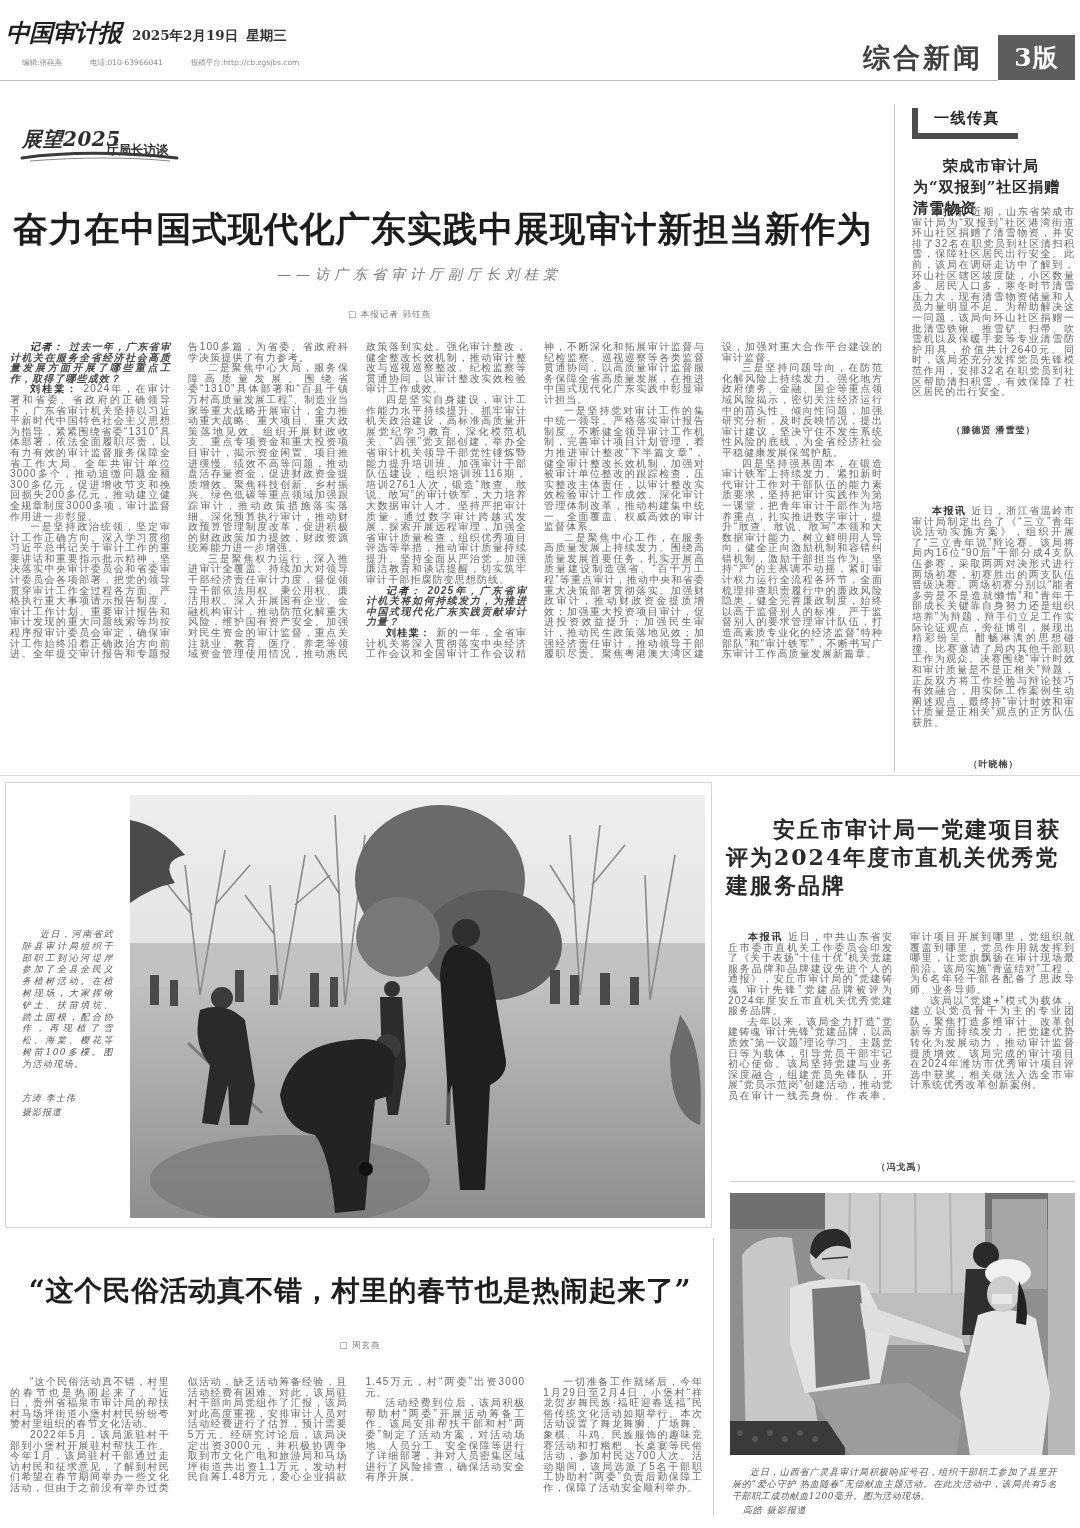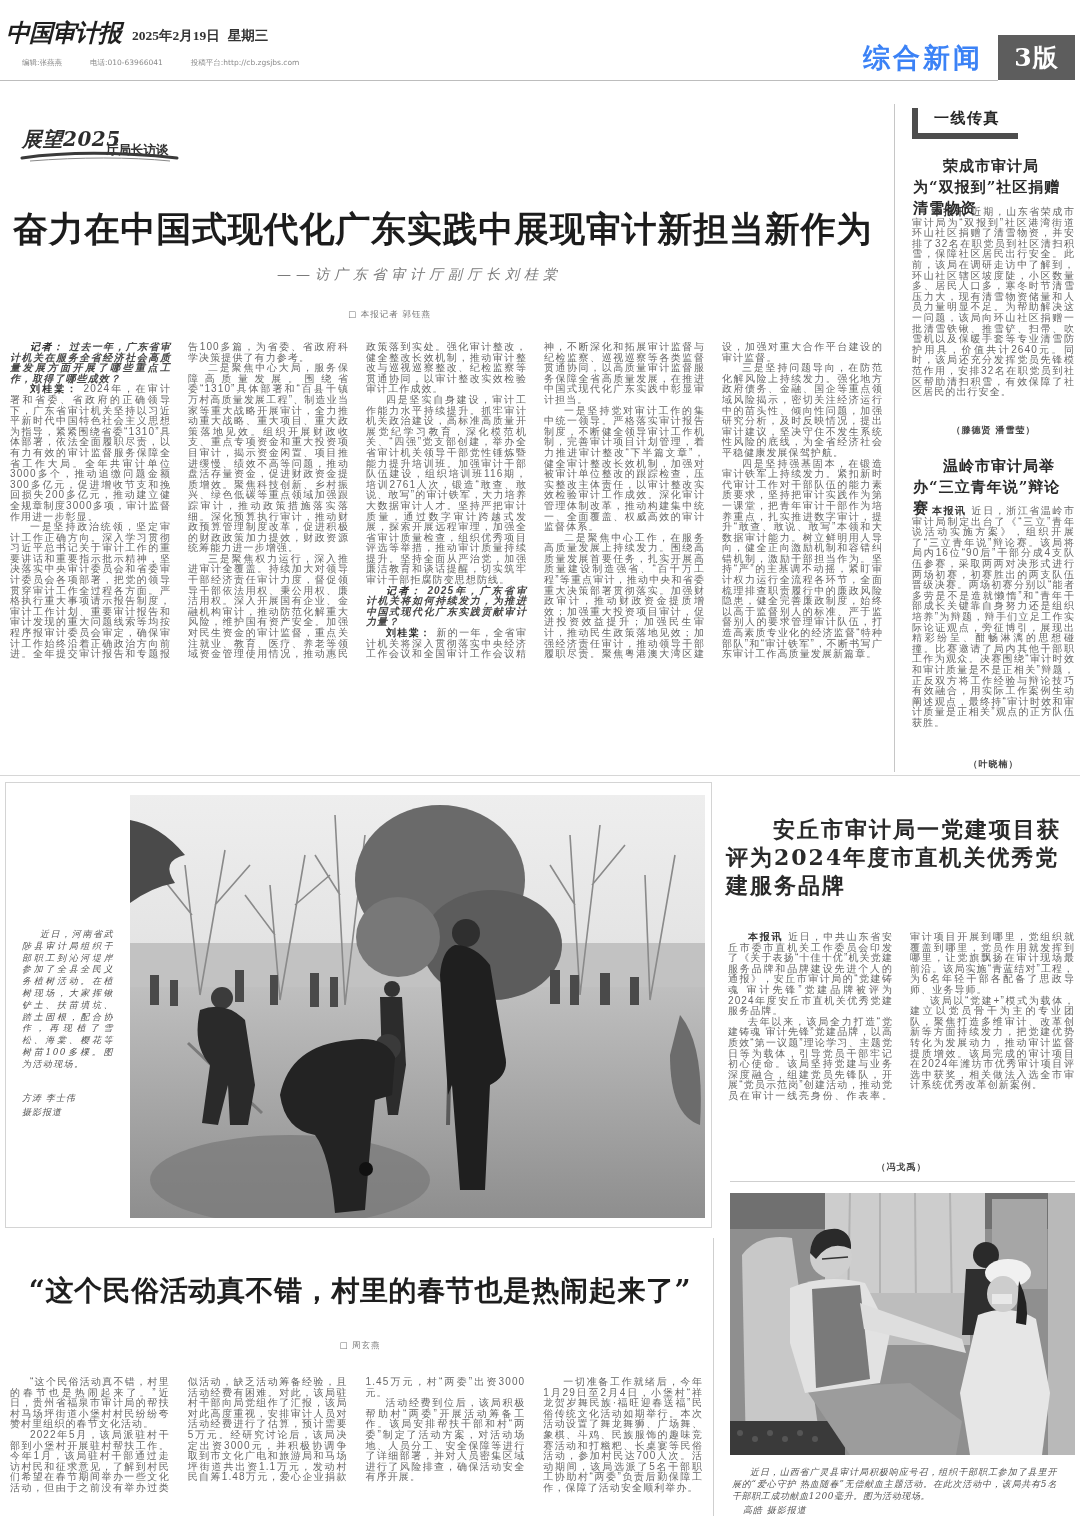--- a/index.html
+++ b/index.html
@@ -3,24 +3,24 @@
 <meta charset="utf-8">
 <style>
   html, body { margin: 0; padding: 0; background: #ffffff; }
   .page { position: relative; width: 1080px; height: 1528px; overflow: hidden; background: #fff; font-family: "DejaVu Serif", serif; color: #333; }
   .abs { position: absolute; }
   .rule { position: absolute; background: #cfcfcf; }
 
   
   .logo { left: 6px; top: 17px; font: italic bold 24px "DejaVu Serif", serif; letter-spacing: -1px; color: #1f1f1f; }
   .date { left: 132px; top: 27px; font: bold 13.5px "DejaVu Serif", serif; color: #333; white-space: nowrap; }
-  .date span { margin-right: 8px; font-family: Liberation Serif, serif; }
+  .date span { margin-right: 8px; }
   .info { left: 6px; top: 58px; font: 7.5px "DejaVu Sans", sans-serif; color: #8a8a8a; white-space: nowrap; }
   .info span { margin-right: 12px; padding-left: 16px; }
-  .section-title { left: 863px; top: 40px; font: bold 27px "DejaVu Serif", serif; letter-spacing: 3px; color: #3b82f6; white-space: nowrap; text-align: right; }
+  .section-title { left: 863px; top: 40px; font: bold 27px "DejaVu Serif", serif; letter-spacing: 3px; color: #404040; white-space: nowrap; text-align: right; }
   .page-badge { left: 998px; top: 35px; width: 77px; height: 45px; background: #5d5d5d; color: #fff; font: bold 25px "DejaVu Serif", serif; display: flex; align-items: center; justify-content: center; letter-spacing: 1px; }
 
   
   .series { left: 20px; top: 124px; width: 190px; height: 44px; }
   .series-main { position: absolute; left: 2px; top: 2px; font: italic bold 20px "DejaVu Serif", serif; color: #2d2d2d; letter-spacing: 0.5px; white-space: nowrap; }
   .series-sub { position: absolute; left: 86px; top: 18px; font: bold 12.5px "DejaVu Serif", serif; color: #333; white-space: nowrap; }
   .series svg { position: absolute; left: 0; top: 26px; }
   .headline { left: 13px; top: 206px; margin: 0; font: bold 35px "DejaVu Sans", sans-serif; letter-spacing: 0.8px; color: #1c1c1c; white-space: nowrap; }
   .subtitle { left: 277px; top: 266px; font: italic 14px "DejaVu Serif", serif; letter-spacing: 5px; color: #7a7a7a; white-space: nowrap; }
   .byline { font: 8.5px "DejaVu Sans", sans-serif; color: #777; letter-spacing: 1px; white-space: nowrap; margin-top: 13px; }
@@ -110,21 +110,20 @@
     <div class="bar-h"></div>
     <span class="txt">一线传真</span>
   </div>
 
   <h3 class="abs side-title" style="top:155px">荣成市审计局为“双报到”社区捐赠清雪物资</h3>
   <div class="abs body-text side-body" style="top:207px">
     <p><span class="lead">本报讯</span><span>近期，山东省荣成市审计局为“双报到”社区港湾街道环山社区捐赠了清雪物资，并安排了32名在职党员到社区清扫积雪，保障社区居民出行安全。此前，该局在调研走访中了解到，环山社区辖区坡度陡，小区数量多、居民人口多，寒冬时节清雪压力大，现有清雪物资储量和人员力量明显不足。为帮助解决这一问题，该局向环山社区捐赠一批清雪铁锹、推雪铲、扫帚、吹雪机以及保暖手套等专业清雪防护用具，价值共计2640元。同时，该局还充分发挥党员先锋模范作用，安排32名在职党员到社区帮助清扫积雪，有效保障了社区居民的出行安全。</span></p>
   </div>
   <div class="abs credit" style="left:912px;top:424px;width:163px">（滕德贤 潘雪莹）</div>
 
-  <h3 class="abs side-title" style="top:455px">温岭市审计局举办“三立青年说”辩论赛</h3>
   <div class="abs body-text side-body" style="top:506px">
     <p><span class="lead">本报讯</span><span>近日，浙江省温岭市审计局制定出台了《“三立”青年说活动实施方案》，组织开展了“三立青年说”辩论赛。该局将局内16位“90后”干部分成4支队伍参赛，采取两两对决形式进行两场初赛，初赛胜出的两支队伍晋级决赛。两场初赛分别以“能者多劳是不是造就懒惰”和“青年干部成长关键靠自身努力还是组织培养”为辩题，辩手们立足工作实际论证观点，旁征博引，展现出精彩纷呈、酣畅淋漓的思想碰撞。比赛邀请了局内其他干部职工作为观众。决赛围绕“审计时效和审计质量是不是正相关”辩题，正反双方将工作经验与辩论技巧有效融合，用实际工作案例生动阐述观点，最终持“审计时效和审计质量是正相关”观点的正方队伍获胜。</span></p>
   </div>
   <div class="abs credit" style="left:912px;top:758px;width:163px">（叶晓楠）</div>
 
   <div class="abs photo-box"></div>
   <div class="abs caption cap1">近日，河南省武陟县审计局组织干部职工到沁河堤岸参加了全县全民义务植树活动。在植树现场，大家挥锹铲土、扶苗填坑、踏土固根，配合协作，再现植了雪松、海棠、樱花等树苗100多棵。图为活动现场。</div>
   <div class="abs caption credit cap1-credit">
     <div>方涛 李士伟</div>
     <div>摄影报道</div>

